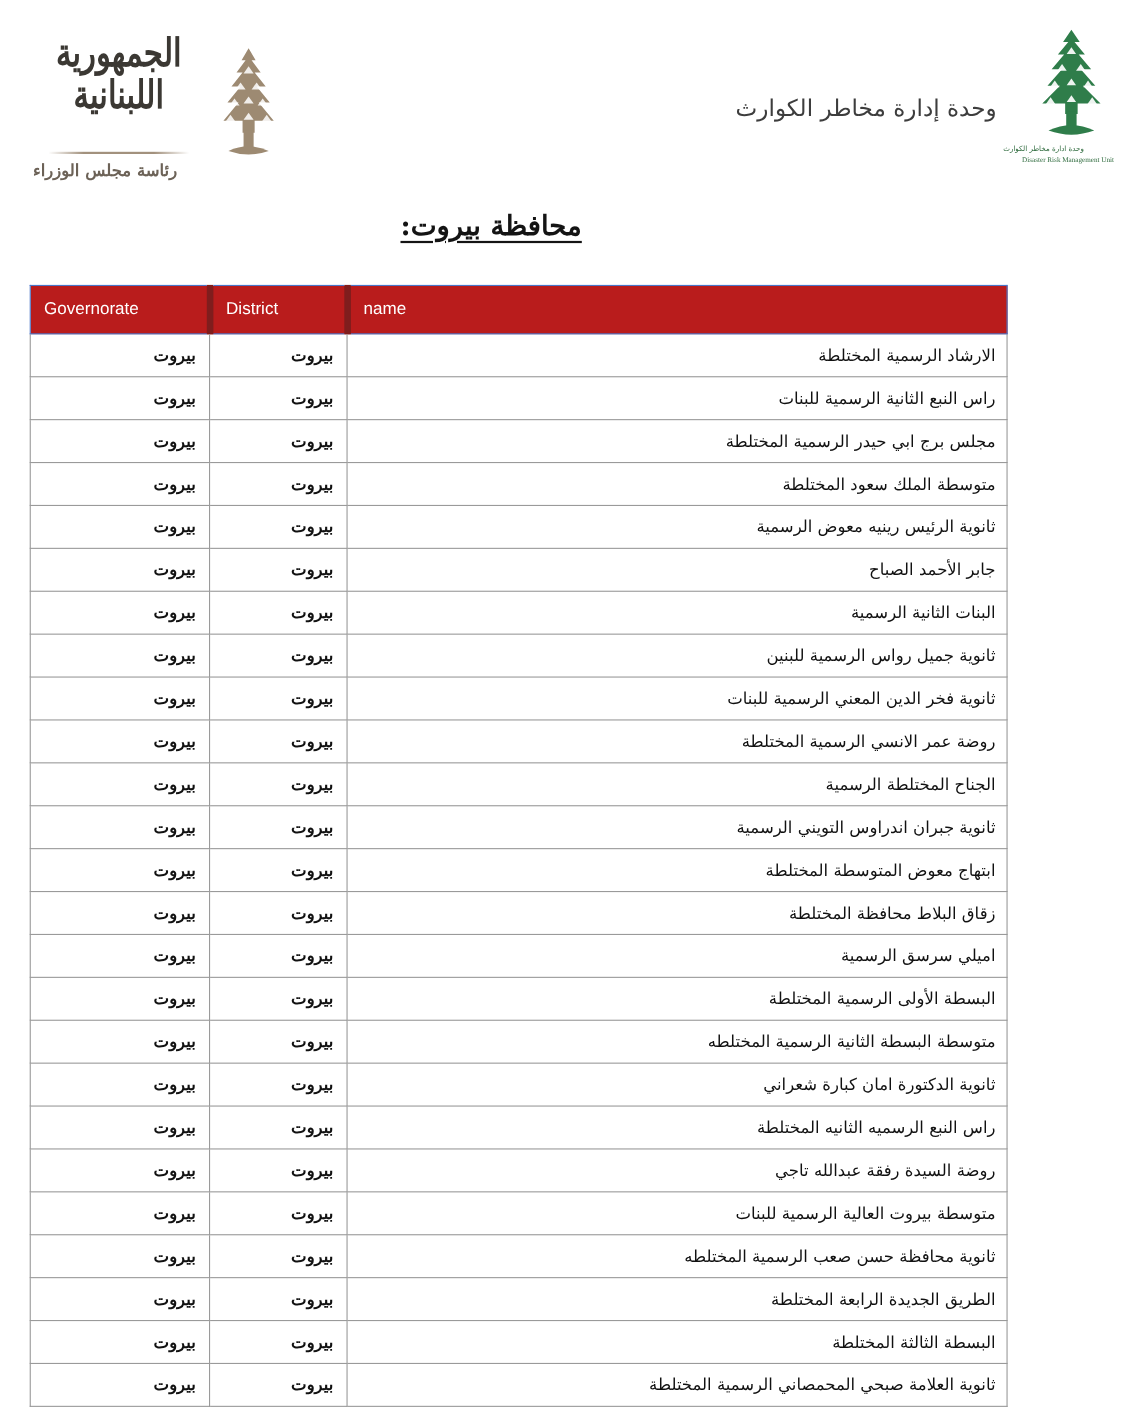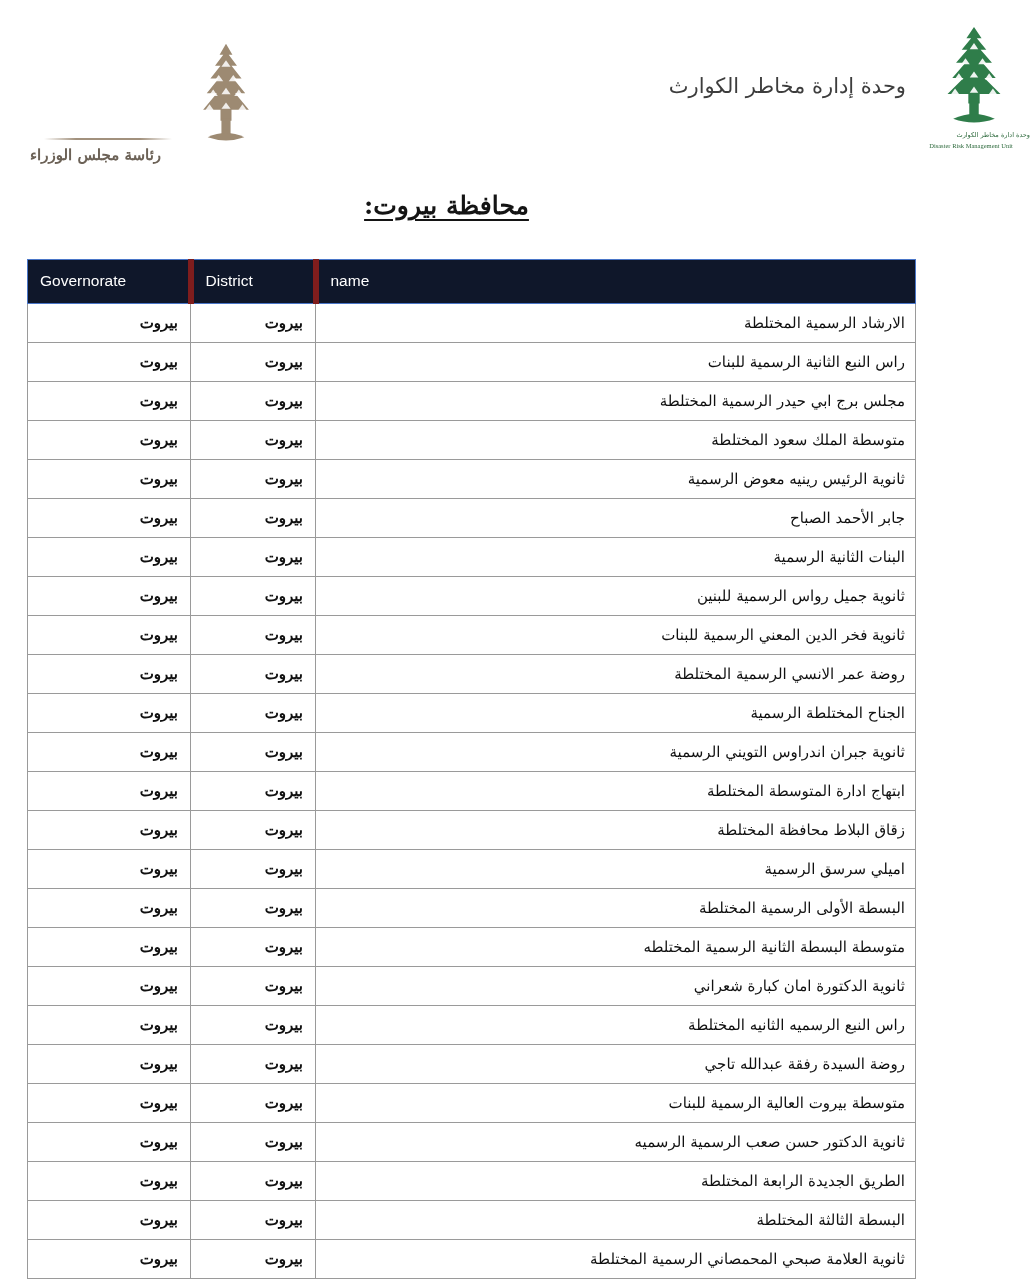--- a/index.html
+++ b/index.html
@@ -84,21 +84,21 @@
     left: 160px;
     top: 16px;
     width: 92px;
     height: 108px;
   }
 
   
   .drm-title {
     position: absolute;
     right: 128px;
-    top: 74px;
+    top: 86px;
     font-size: 21px;
     font-weight: 400;
     color: #3d3d3d;
     white-space: nowrap;
     direction: rtl;
     font-family: "DejaVu Serif", "Liberation Serif", serif;
   }
   .drm-logo {
     position: absolute;
     right: 4px;
@@ -111,21 +111,21 @@
     left: 14px;
     top: 0;
     width: 96px;
     height: 104px;
   }
   .drm-cap-ar {
     position: absolute;
     left: 0;
     top: 105px;
     width: 118px;
-    text-align: right;
+    text-align: left;
     font-size: 6.5px;
     color: #2f6b3e;
     direction: rtl;
     font-family: "DejaVu Serif", "Liberation Serif", serif;
     white-space: nowrap;
   }
   .drm-cap-en {
     position: absolute;
     left: 0;
     top: 116px;
@@ -167,21 +167,21 @@
   table.schools {
     border-collapse: collapse;
     width: 888px;
     table-layout: fixed;
   }
   table.schools col.c-gov  { width: 163px; }
   table.schools col.c-dist { width: 125px; }
   table.schools col.c-name { width: 600px; }
 
   table.schools thead th {
-    background: #0f172a;
+    background: #b91c1c;
     color: #ffffff;
     font-family: "Liberation Sans", sans-serif;
     font-size: 15.5px;
     font-weight: 400;
     text-align: left;
     padding: 9px 0 10px 12px;
     border: 1px solid #4a76c8;
     height: 24px;
     vertical-align: middle;
   }
@@ -215,20 +215,24 @@
   tr.section-break > td {
     border-top: 3px double #5a5a5a;
   }
 </style>
 </head>
 <body>
 
 <div class="header-band">
 
   <div class="gov-logo">
+    <div class="gov-logo-calligraphy">
+      <span class="l1">الجمهورية</span>
+      <span class="l2">اللبنانية</span>
+    </div>
     <div class="gov-logo-rule"></div>
     <div class="gov-logo-sub">رئاسة مجلس الوزراء</div>
 
     <svg class="cedar-brown" viewBox="0 0 100 118">
       <g fill="#9d8a72">
         <path d="M50 2 L57 14 L53 14 L62 26 L56 26 L67 40 L58 40 L71 56 L60 56 L75 74 L56 74 L56 86 L44 86 L44 74 L25 74 L40 56 L29 56 L42 40 L33 40 L44 26 L38 26 L47 14 L43 14 Z"></path>
         <path d="M45 84 h10 v20 h-10 z"></path>
         <path d="M30 104 q20 -9 40 0 q-20 7 -40 0 z"></path>
       </g>
       <g fill="#ffffff" opacity="0.85">
@@ -346,21 +350,21 @@
           <td class="name">الجناح المختلطة الرسمية</td>
         </tr>
         <tr>
           <td class="gov">بيروت</td>
           <td class="dist">بيروت</td>
           <td class="name">ثانوية جبران اندراوس التويني الرسمية</td>
         </tr>
         <tr>
           <td class="gov">بيروت</td>
           <td class="dist">بيروت</td>
-          <td class="name">ابتهاج ادارة المتوسطة المختلطة</td>
+          <td class="name">ابتهاج معوض المتوسطة المختلطة</td>
         </tr>
         <tr>
           <td class="gov">بيروت</td>
           <td class="dist">بيروت</td>
           <td class="name">زقاق البلاط محافظة المختلطة</td>
         </tr>
         <tr>
           <td class="gov">بيروت</td>
           <td class="dist">بيروت</td>
           <td class="name">اميلي سرسق  الرسمية</td>
@@ -391,21 +395,21 @@
           <td class="name">روضة السيدة رفقة عبدالله تاجي</td>
         </tr>
         <tr>
           <td class="gov">بيروت</td>
           <td class="dist">بيروت</td>
           <td class="name">متوسطة بيروت العالية الرسمية للبنات</td>
         </tr>
         <tr>
           <td class="gov">بيروت</td>
           <td class="dist">بيروت</td>
-          <td class="name">ثانوية الدكتور حسن صعب الرسمية الرسميه</td>
+          <td class="name">ثانوية محافظة حسن صعب الرسمية المختلطه</td>
         </tr>
         <tr>
           <td class="gov">بيروت</td>
           <td class="dist">بيروت</td>
           <td class="name">الطريق الجديدة الرابعة المختلطة</td>
         </tr>
         <tr>
           <td class="gov">بيروت</td>
           <td class="dist">بيروت</td>
           <td class="name">البسطة الثالثة المختلطة</td>

